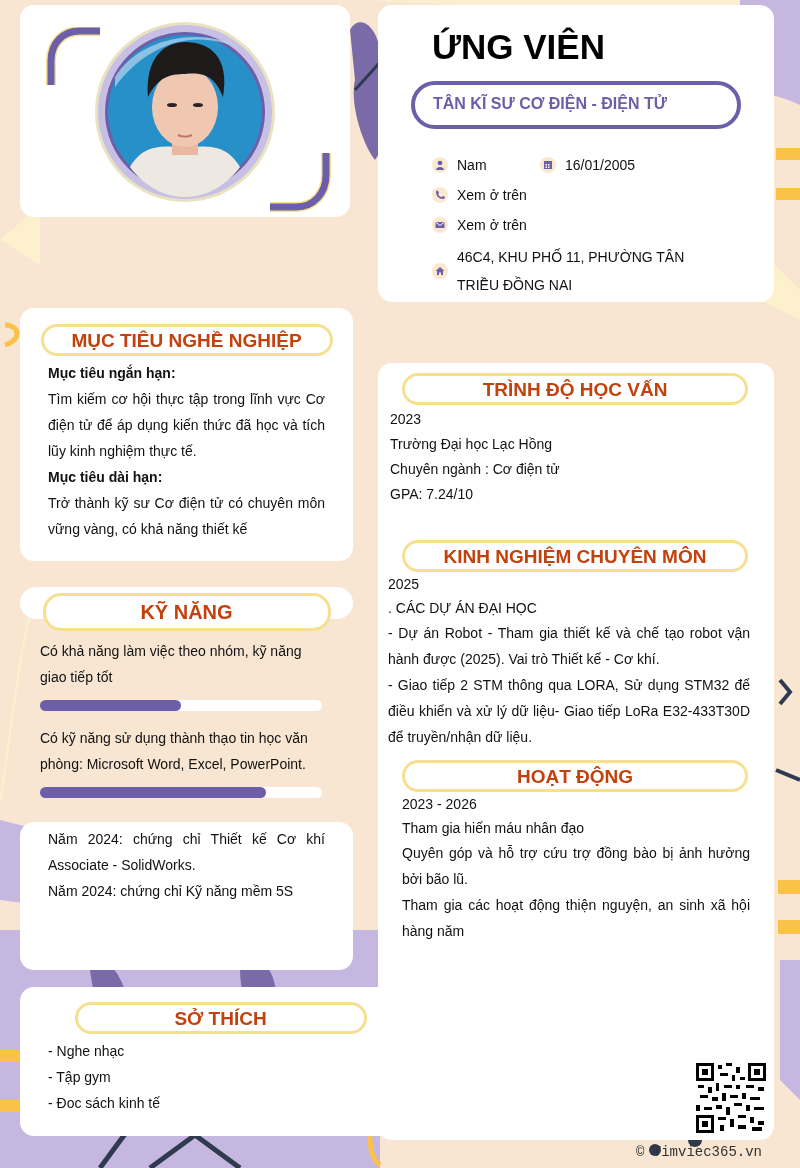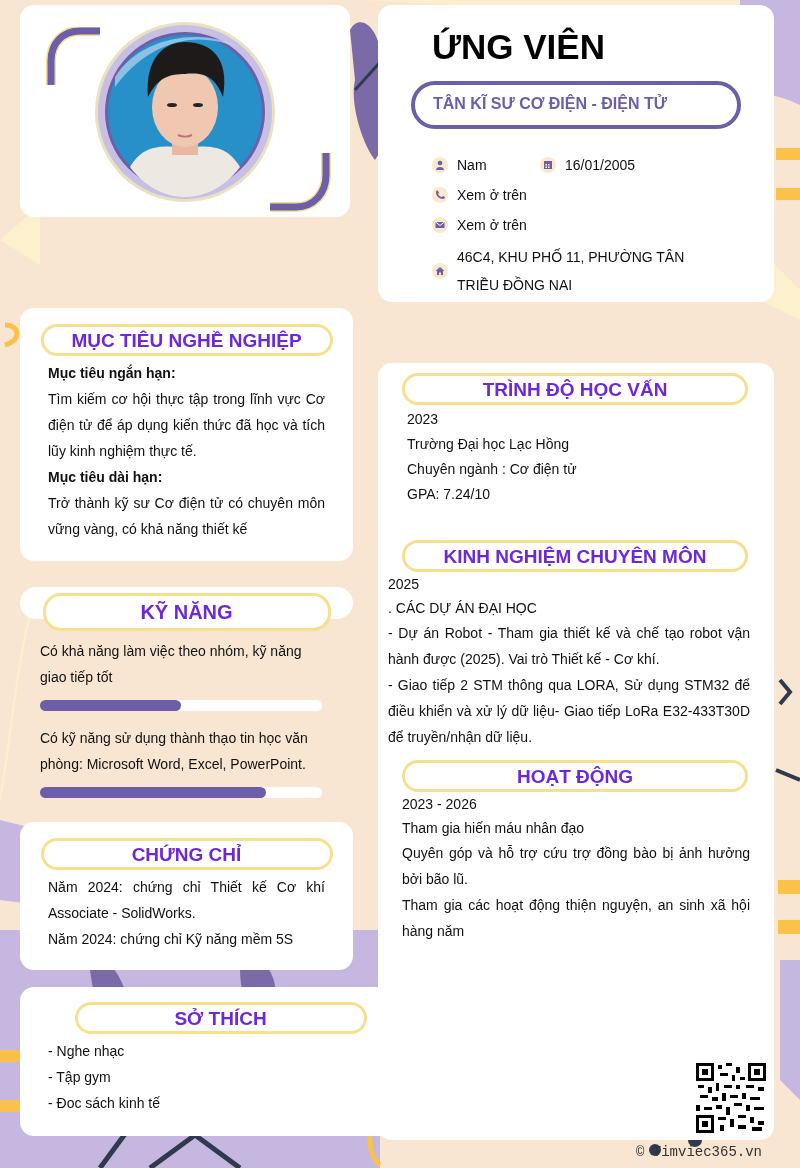--- a/index.html
+++ b/index.html
@@ -2,21 +2,21 @@
 <html><head>
 <meta charset="utf-8">
 <style>
   html, body { margin:0; padding:0; }
   body { width:800px; height:1168px; position:relative; overflow:hidden;
          background:#f8e6d2; font-family:"Liberation Sans", sans-serif; color:#111; }
   .deco { position:absolute; }
   .card { position:absolute; background:#fff; border-radius:14px; }
   .sec-title { position:relative; margin:0 auto; height:32px; border-radius:18px;
                border:3px solid #f6e08f; box-sizing:border-box; text-align:center;
-               color:#6d28d9; font-weight:bold; font-size:19px; line-height:27px;
+               color:#c2410c; font-weight:bold; font-size:19px; line-height:27px;
                background:#fff; }
   .txt { font-size:14px; line-height:26px; color:#111; }
   .justify { text-align:justify; }
   .bold { font-weight:bold; }
   .info-row { position:absolute; font-size:14px; color:#111; display:flex; align-items:center; }
   .ico { width:16px; height:16px; border-radius:50%; background:#fbe9cf; display:inline-flex;
          align-items:center; justify-content:center; margin-right:9px; }
   .bar { position:absolute; height:11px; border-radius:6px; background:#fff; }
   .bar .fill { height:100%; border-radius:6px; background:#6c5ea8; }
 </style>
@@ -151,39 +151,38 @@
 <div class="txt" style="position:absolute;left:40px;top:638px;width:280px;">Có khả năng làm việc theo nhóm, kỹ năng giao tiếp tốt</div>
 <div class="bar" style="left:40px;top:700px;width:282px;">
   <div class="fill" style="width:50%;"></div>
 </div>
 <div class="txt" style="position:absolute;left:40px;top:725px;width:280px;">Có kỹ năng sử dụng thành thạo tin học văn phòng: Microsoft Word, Excel, PowerPoint.</div>
 <div class="bar" style="left:40px;top:787px;width:282px;">
   <div class="fill" style="width:80%;"></div>
 </div>
 
 <div class="card" style="left:20px;top:822px;width:333px;height:148px;">
-  <div class="sec-title" style="width:292px;margin-top:16px;">CHỨNG CHỈ</div>
   <div class="txt justify" style="padding:4px 28px 0 28px;">
     <div>Năm 2024: chứng chỉ Thiết kế Cơ khí Associate - SolidWorks.</div>
     <div>Năm 2024: chứng chỉ Kỹ năng mềm 5S</div>
   </div>
 </div>
 
 <div class="card" style="left:20px;top:987px;width:401px;height:149px;">
   <div class="sec-title" style="width:292px;margin-top:15px;">SỞ THÍCH</div>
   <div class="txt" style="padding:4px 28px 0 28px;">
     <div>- Nghe nhạc</div>
     <div>- Tập gym</div>
     <div>- Đoc sách kinh tế</div>
   </div>
 </div>
 
 <div class="card" style="left:378px;top:363px;width:396px;height:777px;">
   <div class="sec-title" style="width:346px;margin-top:10px;margin-left:24px;">TRÌNH ĐỘ HỌC VẤN</div>
-  <div class="txt" style="padding:2px 24px 0 29px;line-height:25px;">
+  <div class="txt" style="padding:2px 24px 0 12px;line-height:25px;">
     <div>2023</div>
     <div>Trường Đại học Lạc Hồng</div>
     <div>Chuyên ngành : Cơ điện tử</div>
     <div>GPA: 7.24/10</div>
   </div>
 
   <div class="sec-title" style="width:346px;margin-top:33px;margin-left:24px;">KINH NGHIỆM CHUYÊN MÔN</div>
   <div class="txt justify" style="padding:0 24px 0 10px;">
     <div style="line-height:24px;">2025</div>
     <div style="line-height:24px;">. CÁC DỰ ÁN ĐẠI HỌC</div>

